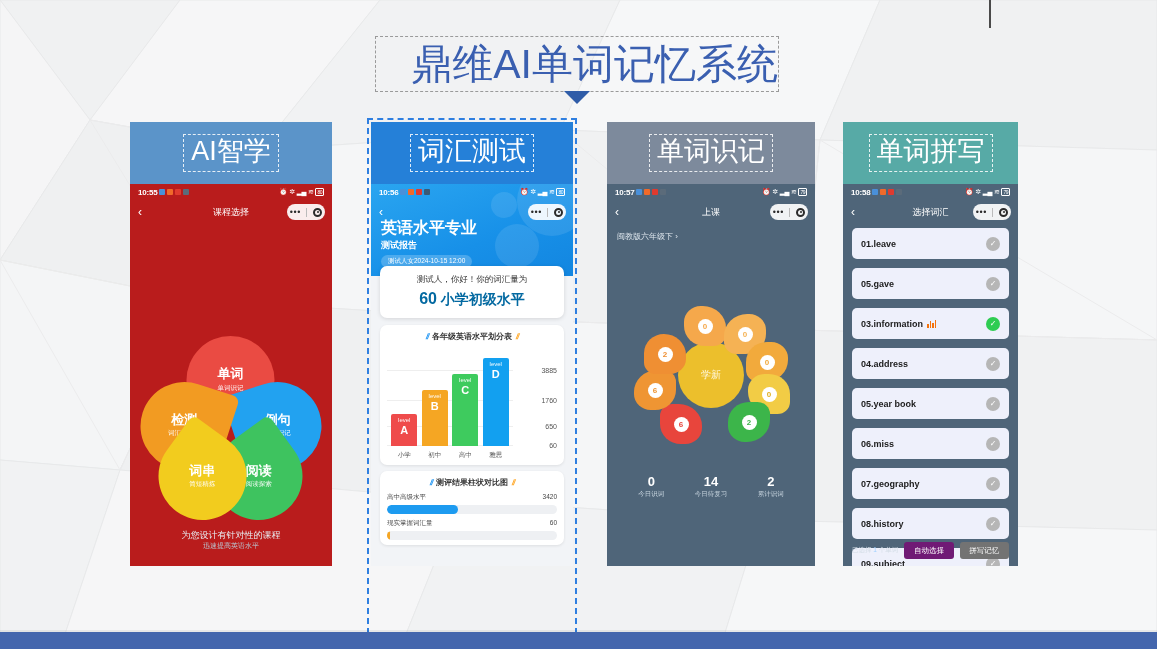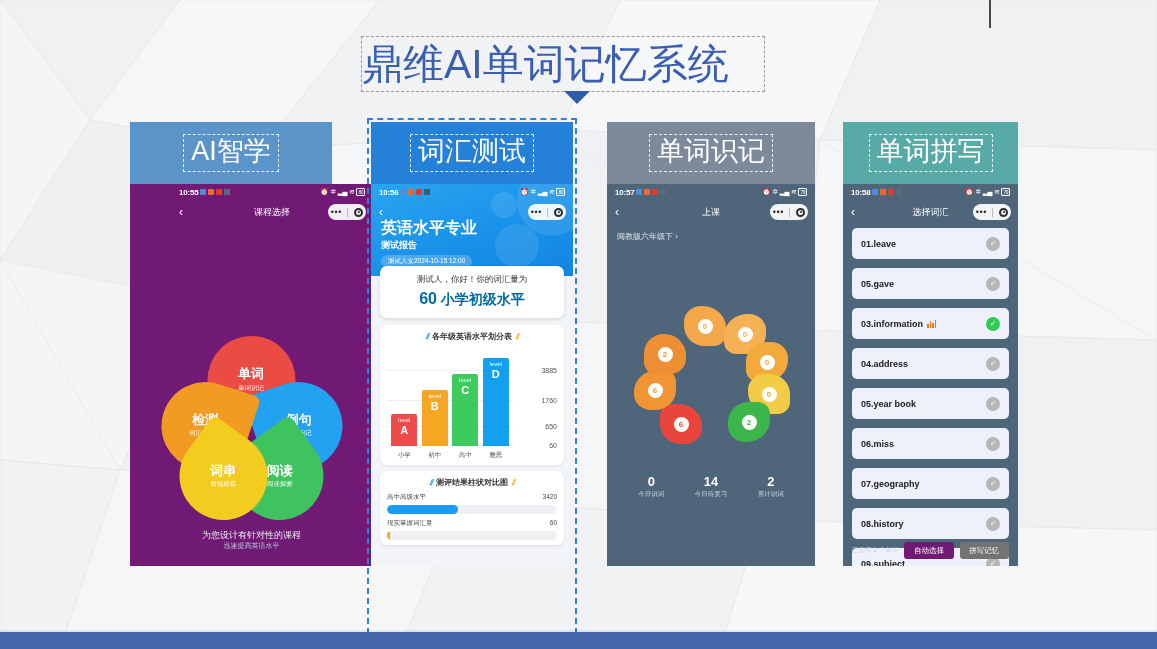--- a/index.html
+++ b/index.html
@@ -8,22 +8,22 @@
     font-family:"Liberation Sans","DejaVu Sans",sans-serif;
     background:#f2f2f2;
   }
   
   #bg{position:absolute;inset:0;z-index:0;}
   #bottom-bar{position:absolute;left:0;right:0;bottom:0;height:17px;background:#4466ad;z-index:5;}
   #bottom-bar-shadow{position:absolute;left:0;right:0;bottom:17px;height:2px;background:rgba(0,0,0,.06);z-index:5;}
   #edge-line{position:absolute;left:989px;top:0;width:2px;height:28px;background:#4a4a4a;z-index:6;}
 
   
-  #title-wrap{position:absolute;left:361px;top:36px;width:404px;height:56px;z-index:4;
-    border:1px dashed #9a9a9a;box-sizing:border-box;display:flex;align-items:center;justify-content:flex-start;}
+  #title-wrap{position:absolute;left:375px;top:36px;width:404px;height:56px;z-index:4;
+    border:1px dashed #9a9a9a;box-sizing:border-box;display:flex;align-items:center;justify-content:flex-end;}
   #title-text{font-size:41px;color:#3a5fb0;letter-spacing:0px;white-space:nowrap;line-height:1;
     font-family:"Liberation Sans","DejaVu Sans",sans-serif;font-weight:400;}
   #title-arrow{position:absolute;left:564px;top:91px;width:0;height:0;z-index:4;
     border-left:13px solid transparent;border-right:13px solid transparent;border-top:13px solid #2f5ca8;}
 
   
   .card{position:absolute;z-index:3;}
   .card-head{position:absolute;left:0;top:0;width:100%;height:62px;display:flex;align-items:center;justify-content:center;}
   .card-head-inner{border:1px dashed rgba(255,255,255,.85);padding:1px 7px 3px 7px;}
   .card-head-label{font-size:27px;color:#ffffff;white-space:nowrap;line-height:1.15;}
@@ -154,21 +154,21 @@
 
 <div id="title-wrap">
   <span id="title-text">鼎维AI单词记忆系统</span>
 </div>
 <div id="title-arrow"></div>
 
 <div class="card" style="left:130px;top:122px;width:202px;height:508px;">
   <div class="card-head" style="background:#5b94c9;">
     <div class="card-head-inner"><span class="card-head-label">AI智学</span></div>
   </div>
-  <div class="phone" style="background:#701a75;padding-left:41px;">
+  <div class="phone" style="background:#b91c1c;">
     <div class="statusbar">
       <div class="sb-left">
         <span class="sb-time">10:55</span>
         <span class="sb-dot" style="background:#4a90d9"></span>
         <span class="sb-dot" style="background:#f06a2a"></span>
         <span class="sb-dot" style="background:#e03a2f"></span>
         <span class="sb-dot" style="background:#5b6b7a"></span>
       </div>
       <div class="sb-right">
         <span>⏰</span>
@@ -374,20 +374,23 @@
       <span class="nav-title">上课</span>
       <span class="capsule">
         <span class="cap-dots">•••</span>
         <span class="sep"></span>
         <span class="cap-circ"></span>
       </span>
     </div>
     <div class="p3-sub">闽教版六年级下 ›</div>
 
     <div class="sunflower">
+      <div class="sun-center">
+        <span>学新</span>
+      </div>
       <div class="sun-petal" style="left:48px;top:-6px;background:#f5a84b;border-radius:40% 55% 30% 50%;">
         <span class="sun-badge" style="color:#f5a84b;">0</span>
       </div>
       <div class="sun-petal" style="left:88px;top:2px;background:#f5b254;border-radius:55% 40% 50% 30%;">
         <span class="sun-badge" style="color:#f5b254;">0</span>
       </div>
       <div class="sun-petal" style="left:110px;top:30px;background:#f2aa3c;border-radius:50% 40% 55% 30%;">
         <span class="sun-badge" style="color:#f2aa3c;">0</span>
       </div>
       <div class="sun-petal" style="left:112px;top:62px;background:#f2cc45;border-radius:40% 50% 30% 55%;">

